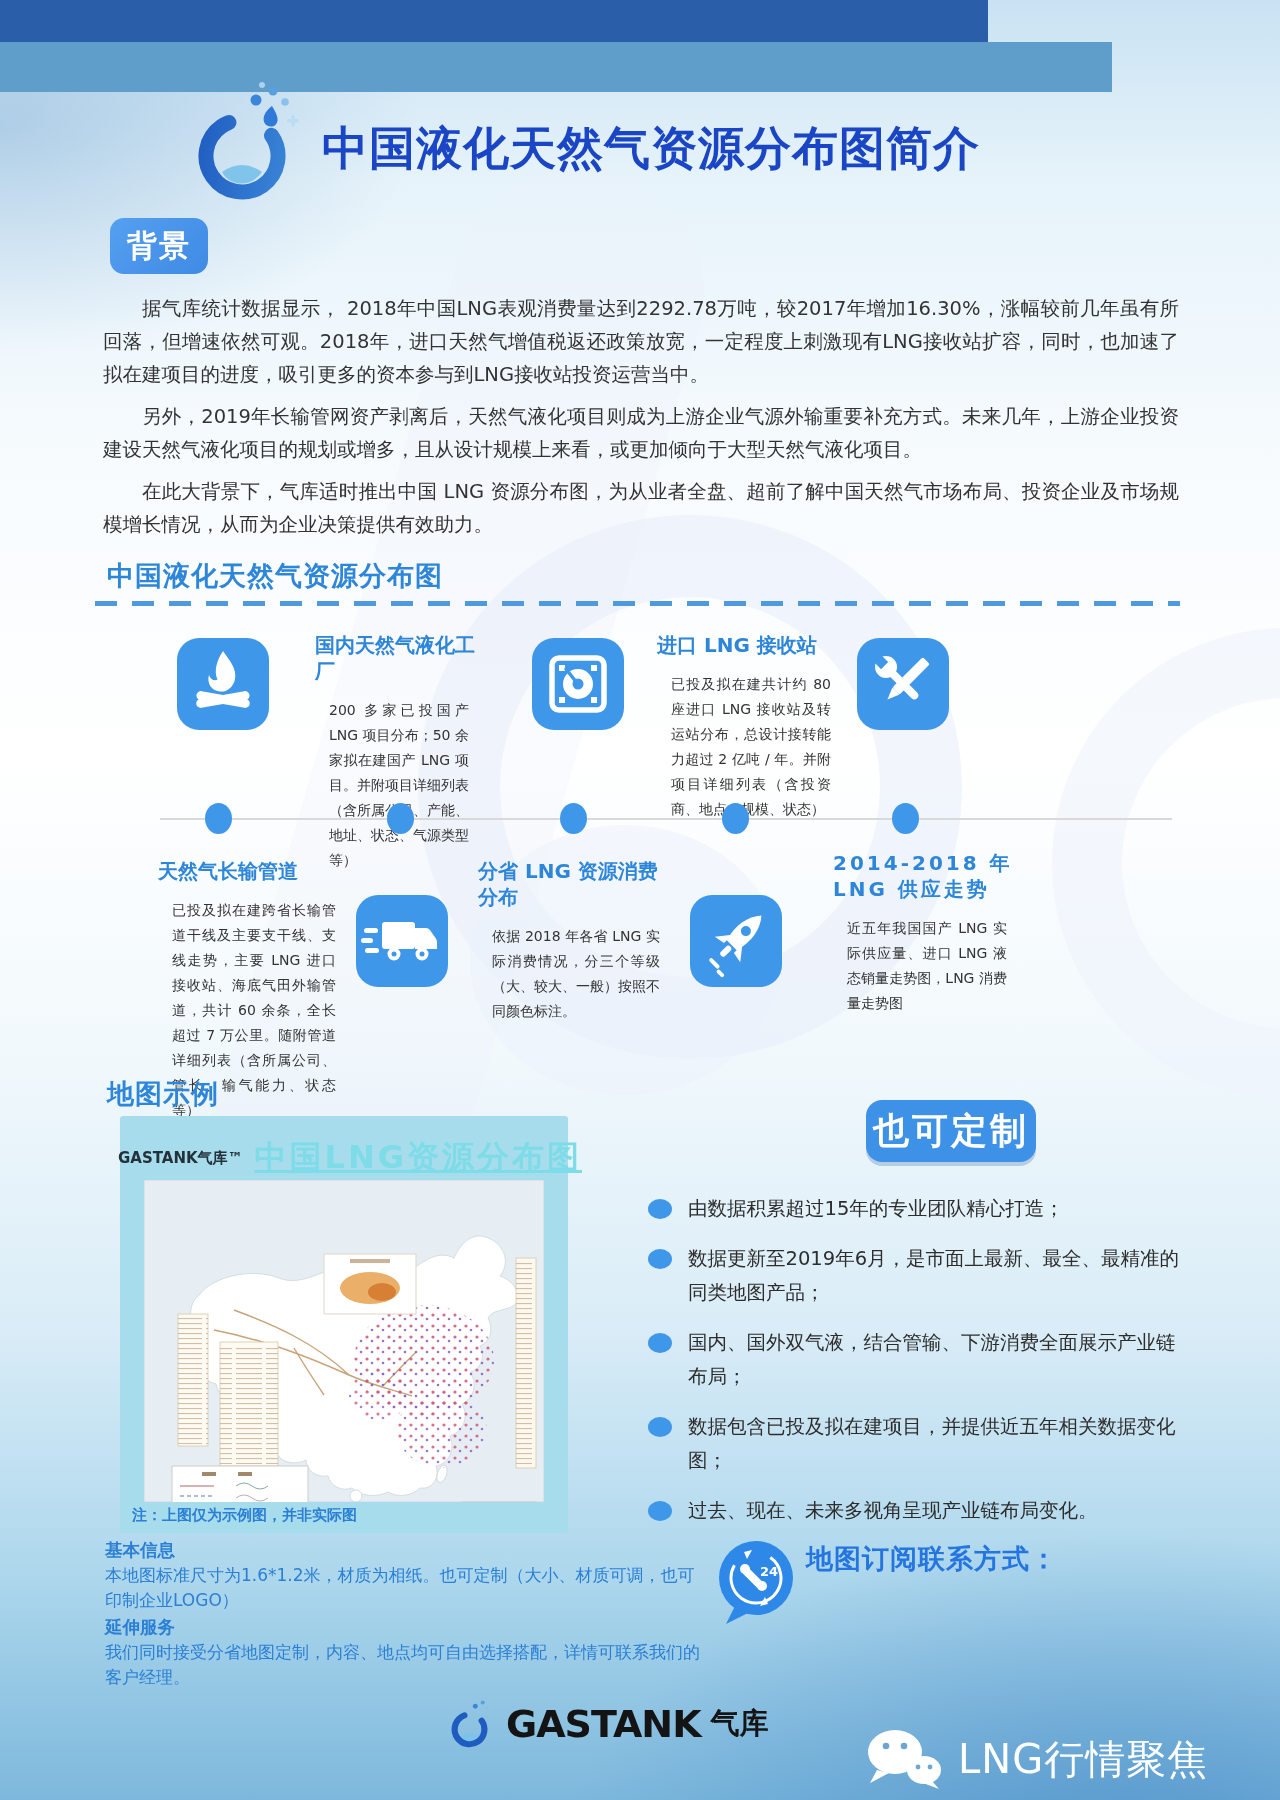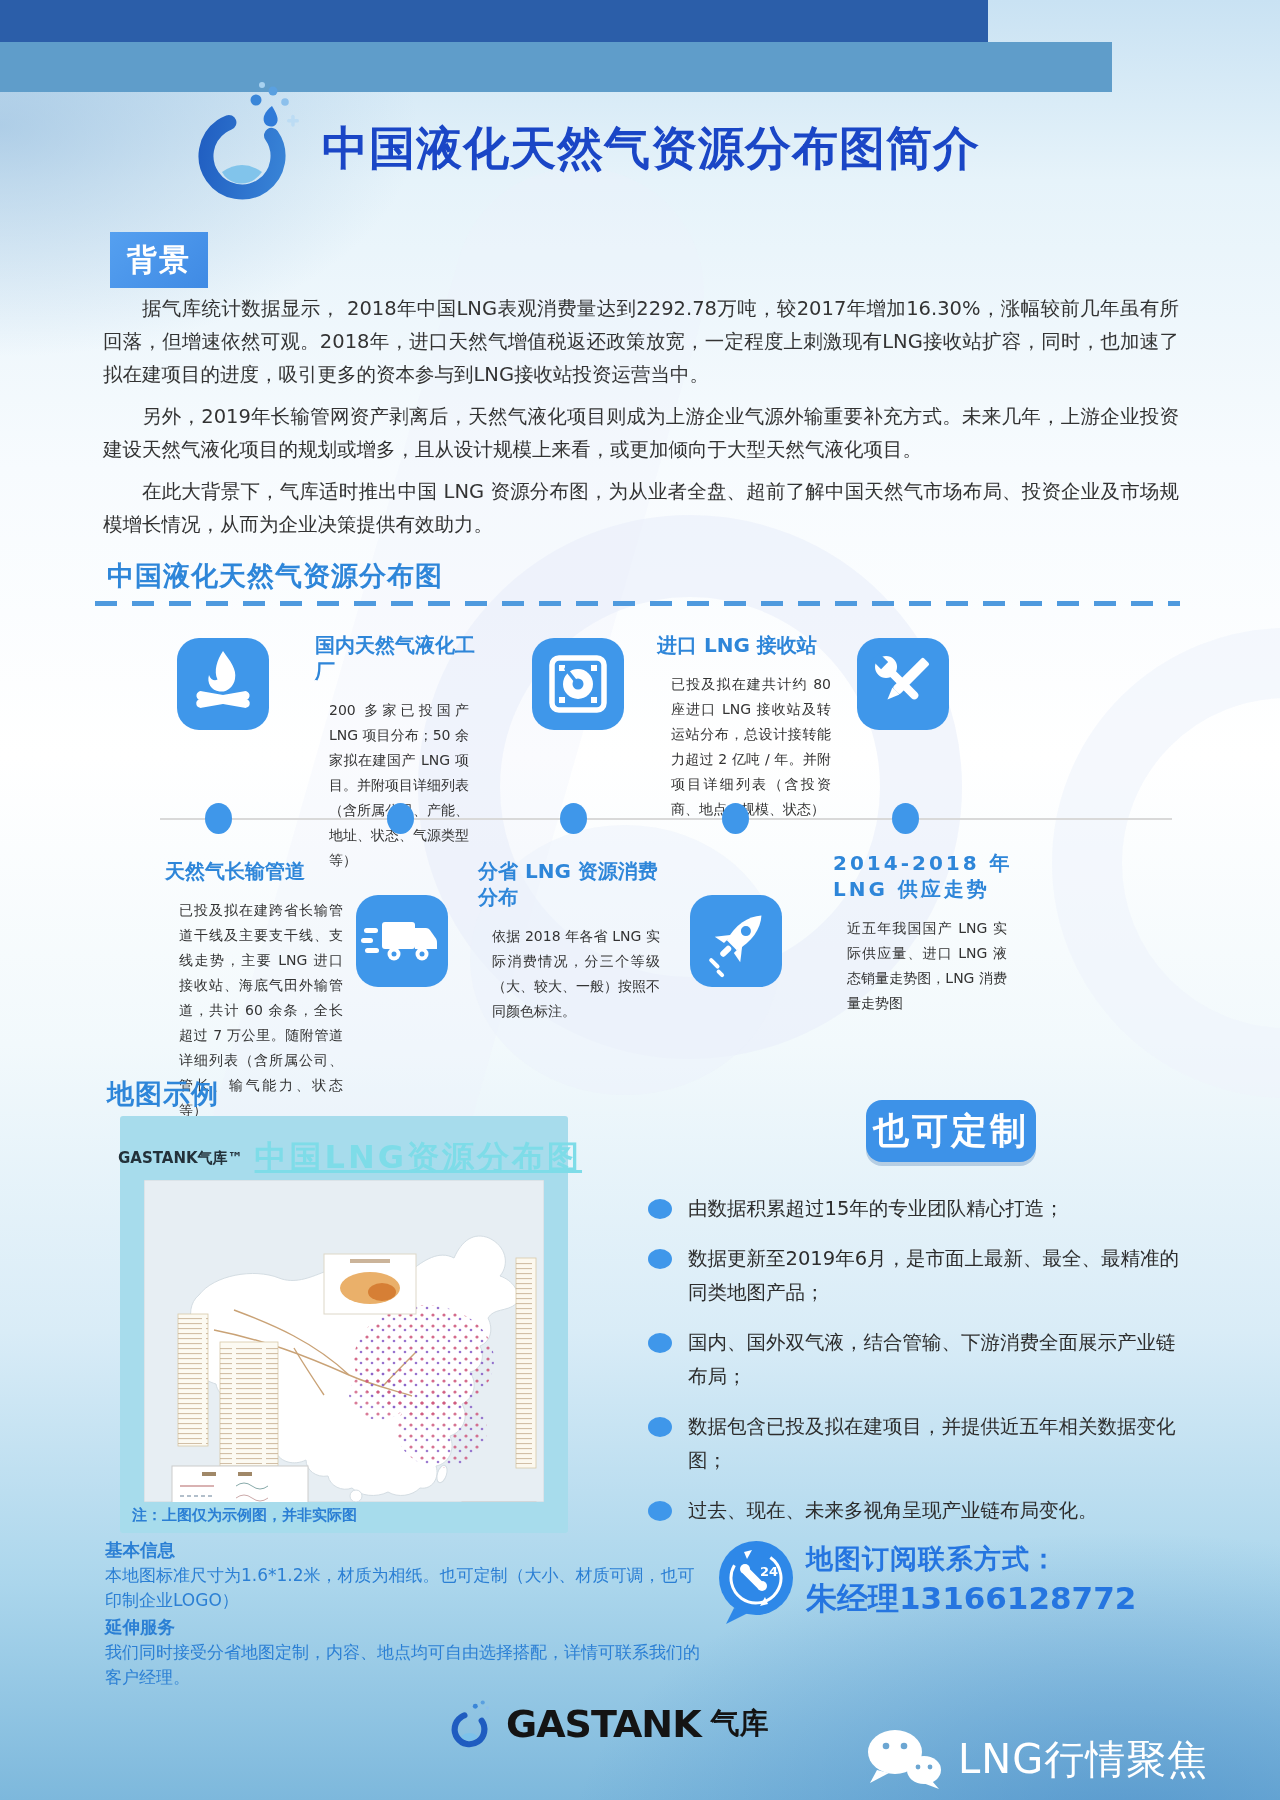--- a/index.html
+++ b/index.html
@@ -17,22 +17,22 @@
   .bar-mid{left:0;top:42px;width:1112px;height:50px;background:#5f9dca;}
   
   .wm{border-radius:50%;pointer-events:none;}
   .wm1{left:418px;top:515px;width:380px;height:380px;border:82px solid rgba(231,237,249,.55);}
   .wm2{left:470px;top:825px;width:310px;height:270px;background:rgba(236,241,251,.5);}
   .wm3{left:1052px;top:628px;width:330px;height:330px;border:70px solid rgba(239,244,252,.6);}
   .wm4{left:330px;top:150px;width:250px;height:1150px;background:rgba(238,242,251,.28);transform:rotate(16deg);border-radius:140px;}
   
   .page-title{left:322px;top:118px;font-size:46px;font-weight:bold;color:#1a46c6;letter-spacing:1px;white-space:nowrap;}
   
-  .bg-badge{left:110px;top:232px;width:98px;height:56px;background:linear-gradient(135deg,#55a0f0,#3f8ae4);
-    border-radius:0;color:#fff;font-size:30px;font-weight:bold;display:flex;align-items:center;justify-content:center;letter-spacing:2px;}
+  .bg-badge{left:110px;top:218px;width:98px;height:56px;background:linear-gradient(135deg,#55a0f0,#3f8ae4);
+    border-radius:14px;color:#fff;font-size:30px;font-weight:bold;display:flex;align-items:center;justify-content:center;letter-spacing:2px;}
   .paras{left:103px;top:292px;width:1076px;color:#333;font-size:19.5px;line-height:33px;text-align:justify;}
   .paras p{margin:0 0 9px;text-indent:2em;}
   
   .sec-head{font-size:27px;font-weight:bold;color:#2e86d9;letter-spacing:1px;white-space:nowrap;}
   .dash-line{left:95px;top:601px;width:1085px;height:5px;
     background:repeating-linear-gradient(90deg,#4f9ade 0 22px,transparent 22px 37px);}
   
   .tile{width:92px;height:92px;background:#3f97ea;border-radius:22px;display:flex;align-items:center;justify-content:center;}
   .feat h4{margin:0 0 8px;font-size:20px;font-weight:bold;color:#2e86d9;line-height:1.3;}
   .feat p{margin:14px;font-size:14px;line-height:25px;color:#333;text-align:justify;}
@@ -153,21 +153,21 @@
     <p>已投及拟在建共计约 80 座进口 LNG 接收站及转运站分布，总设计接转能力超过 2 亿吨 / 年。并附项目详细列表（含投资商、地点、规模、状态）</p>
   </div>
 
   <div class="abs tl-line"></div>
   <div class="abs dot" style="left:205px"></div>
   <div class="abs dot" style="left:387px"></div>
   <div class="abs dot" style="left:560px"></div>
   <div class="abs dot" style="left:722px"></div>
   <div class="abs dot" style="left:892px"></div>
 
-  <div class="abs feat" style="left:165px;top:858px;width:192px">
+  <div class="abs feat" style="left:158px;top:858px;width:192px">
     <h4>天然气长输管道</h4>
     <p>已投及拟在建跨省长输管道干线及主要支干线、支线走势，主要 LNG 进口接收站、海底气田外输管道，共计 60 余条，全长超过 7 万公里。随附管道详细列表（含所属公司、管长、输气能力、状态等）</p>
   </div>
   <div class="abs tile" style="left:356px;top:895px">
     <svg width="92" height="92" viewBox="0 0 92 92">
       <rect x="8" y="33" width="14" height="5" rx="2.5" fill="#fff"></rect>
       <rect x="5" y="43" width="12" height="5" rx="2.5" fill="#fff"></rect>
       <rect x="9" y="53" width="14" height="5" rx="2.5" fill="#fff"></rect>
       <rect x="26" y="27" width="33" height="27" rx="3" fill="#fff"></rect>
       <path d="M59 33 h11 c1.5 0 3 .8 3.9 2 l6 8.5 c.8 1.2 1.1 2.6 1.1 4 v6.5 h-22 Z" fill="#fff"></path>
@@ -338,21 +338,20 @@
     <circle cx="42" cy="40" r="25" fill="none" stroke="#fff" stroke-width="3" stroke-dasharray="115 42" transform="rotate(-55 42 40)"></circle>
     <polygon points="30,14 38,12 33,21" fill="#fff"></polygon>
     <polygon points="54,66 46,68 51,59" fill="#fff"></polygon>
     <rect x="26" y="36" width="26" height="8" rx="4" fill="#fff" transform="rotate(45 39 40)"></rect>
     <circle cx="31" cy="31" r="5" fill="#fff"></circle>
     <circle cx="48" cy="48" r="5" fill="#fff"></circle>
     <text x="46" y="38" font-size="13" font-weight="bold" fill="#fff" font-family="DejaVu Sans, sans-serif">24</text>
   </svg>
   <div class="abs contact-text">
     <div class="contact-l1">地图订阅联系方式：</div>
-    <div class="contact-l2">朱经理13166128772</div>
   </div>
 
   <div class="abs info">
     <h5>基本信息</h5>
     <p>本地图标准尺寸为1.6*1.2米，材质为相纸。也可定制（大小、材质可调，也可印制企业LOGO）</p>
     <h5>延伸服务</h5>
     <p>我们同时接受分省地图定制，内容、地点均可自由选择搭配，详情可联系我们的客户经理。</p>
   </div>
 
   <div class="abs foot-brand">

